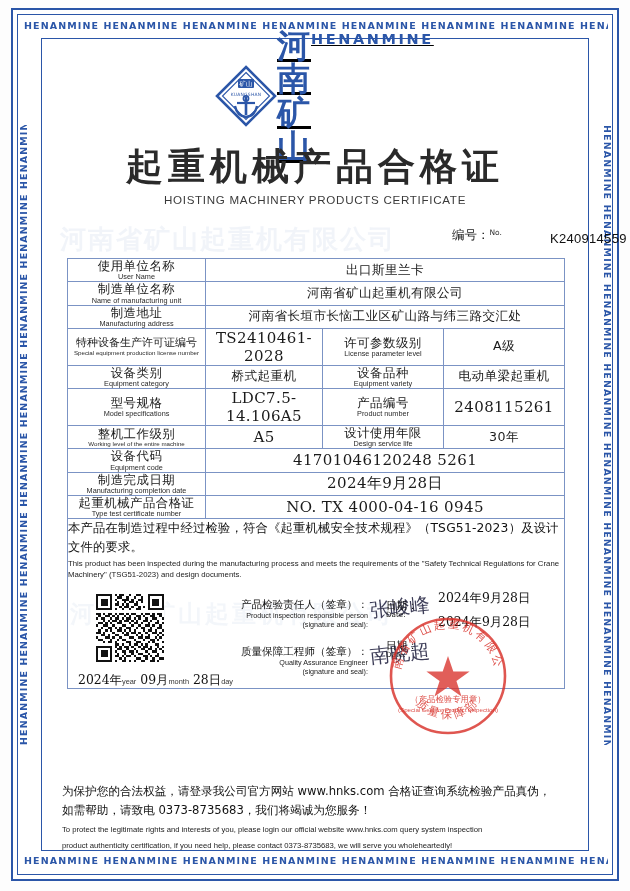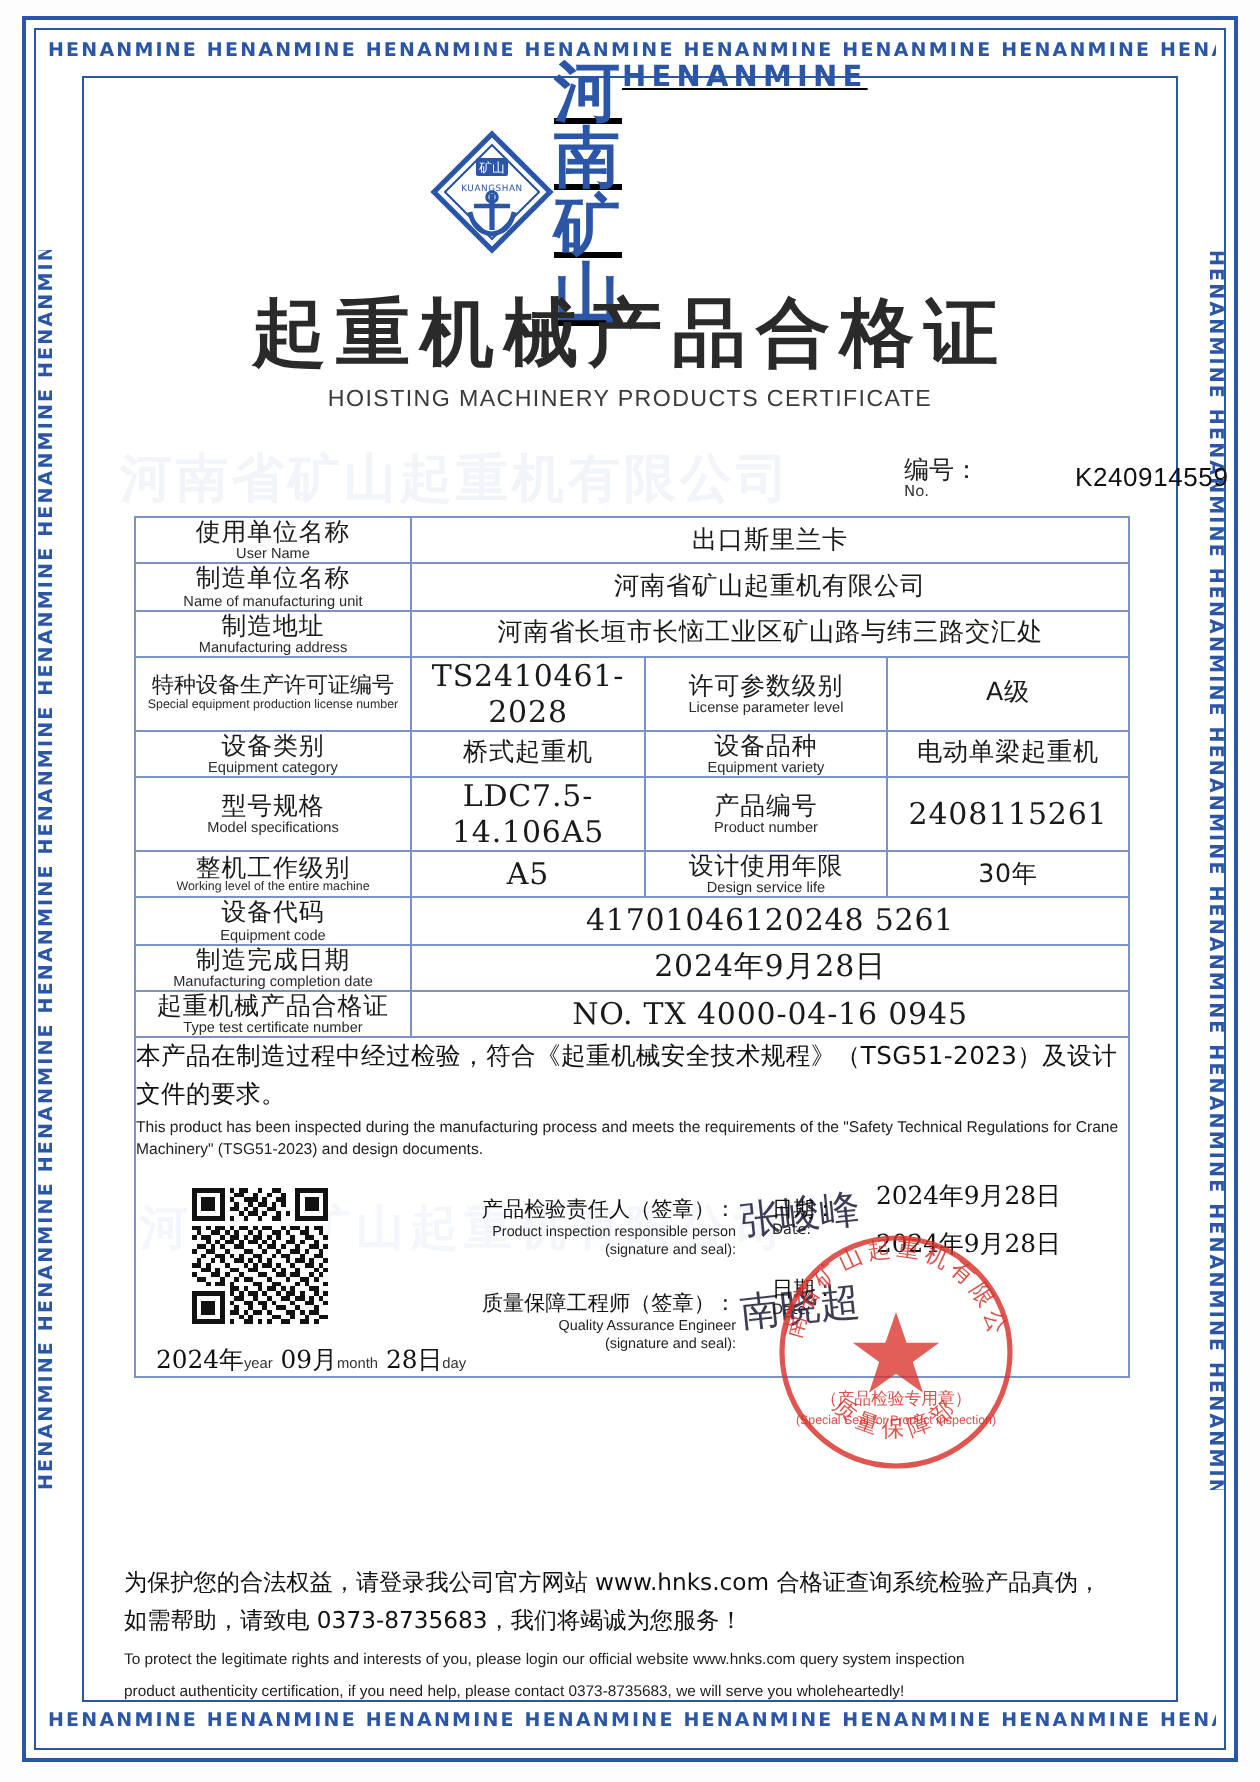--- a/index.html
+++ b/index.html
@@ -129,21 +129,21 @@
     letter-spacing: 0.7px;
     font-family: "Liberation Sans", sans-serif;
   }
 
   
   .certno {
     position: absolute;
     left: 452px; top: 228px;
     display: flex; align-items: flex-start; gap: 8px;
   }
-  .certno-lbl { display: flex; flex-direction: column; line-height: 1.05; }
+  .certno-lbl { display: flex; flex-direction: row; line-height: 1.05; }
   .certno-lbl .cn { font-size: 12.5px; color: #222; }
   .certno-lbl .en { font-size: 7.5px; color: #333; margin-top: 1px; }
   .certno-val {
     font-size: 13px; color: #111; margin-top: 3px;
     font-family: "Liberation Sans", sans-serif;
     letter-spacing: 0.3px;
     padding-left: 40px;
   }
 
   

